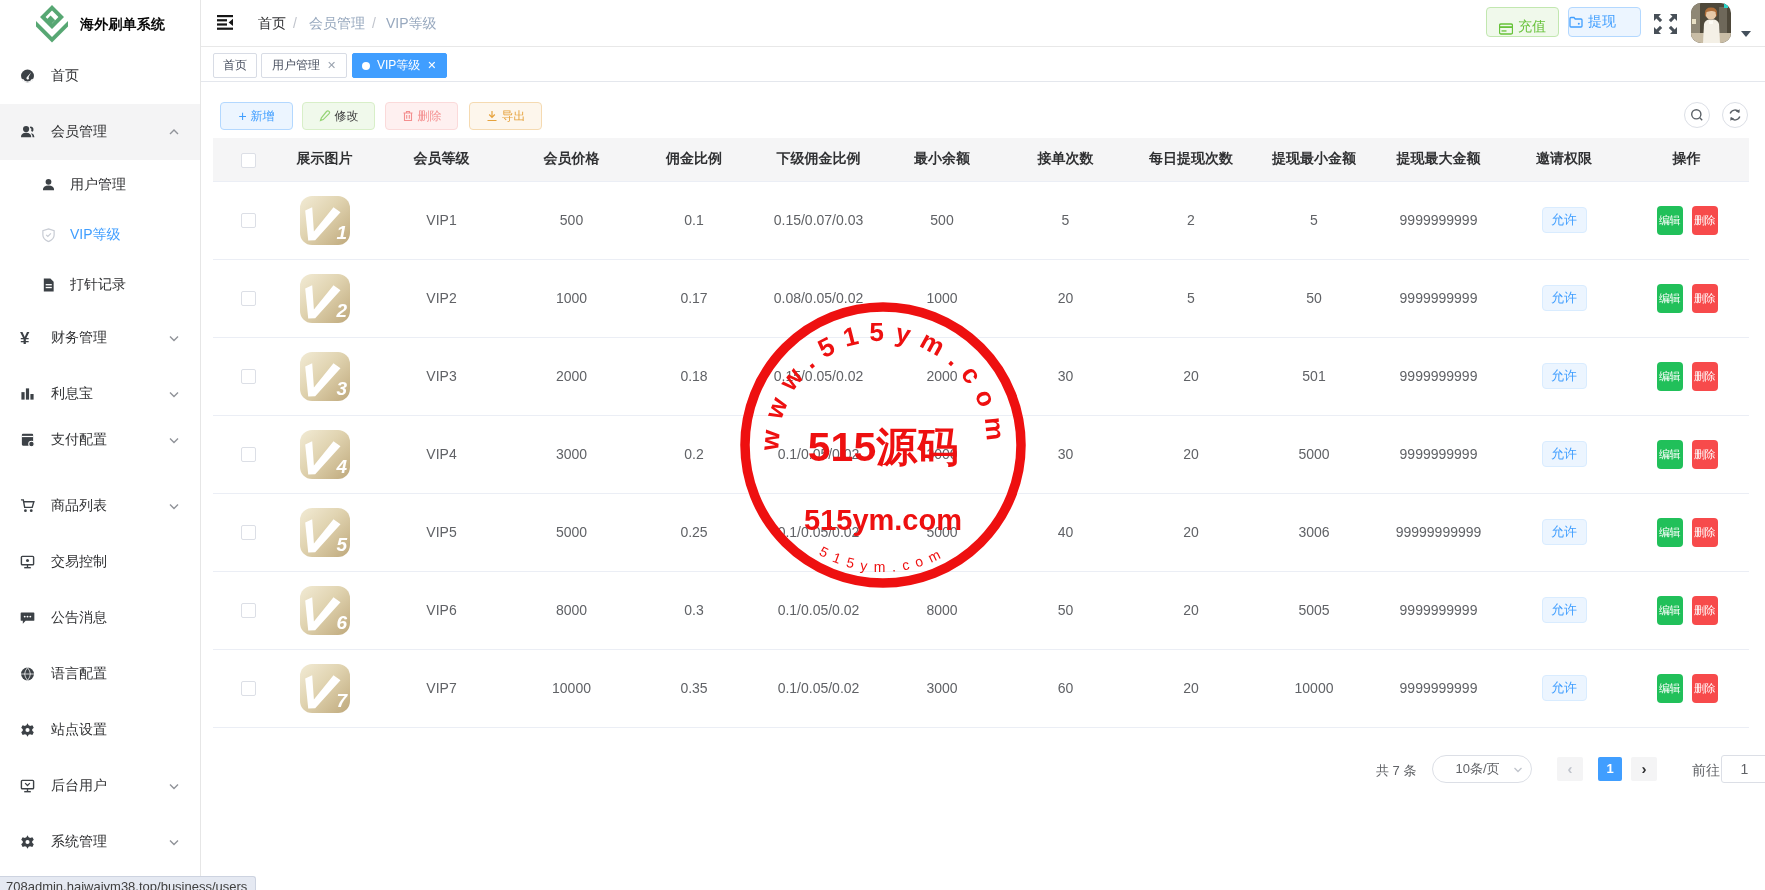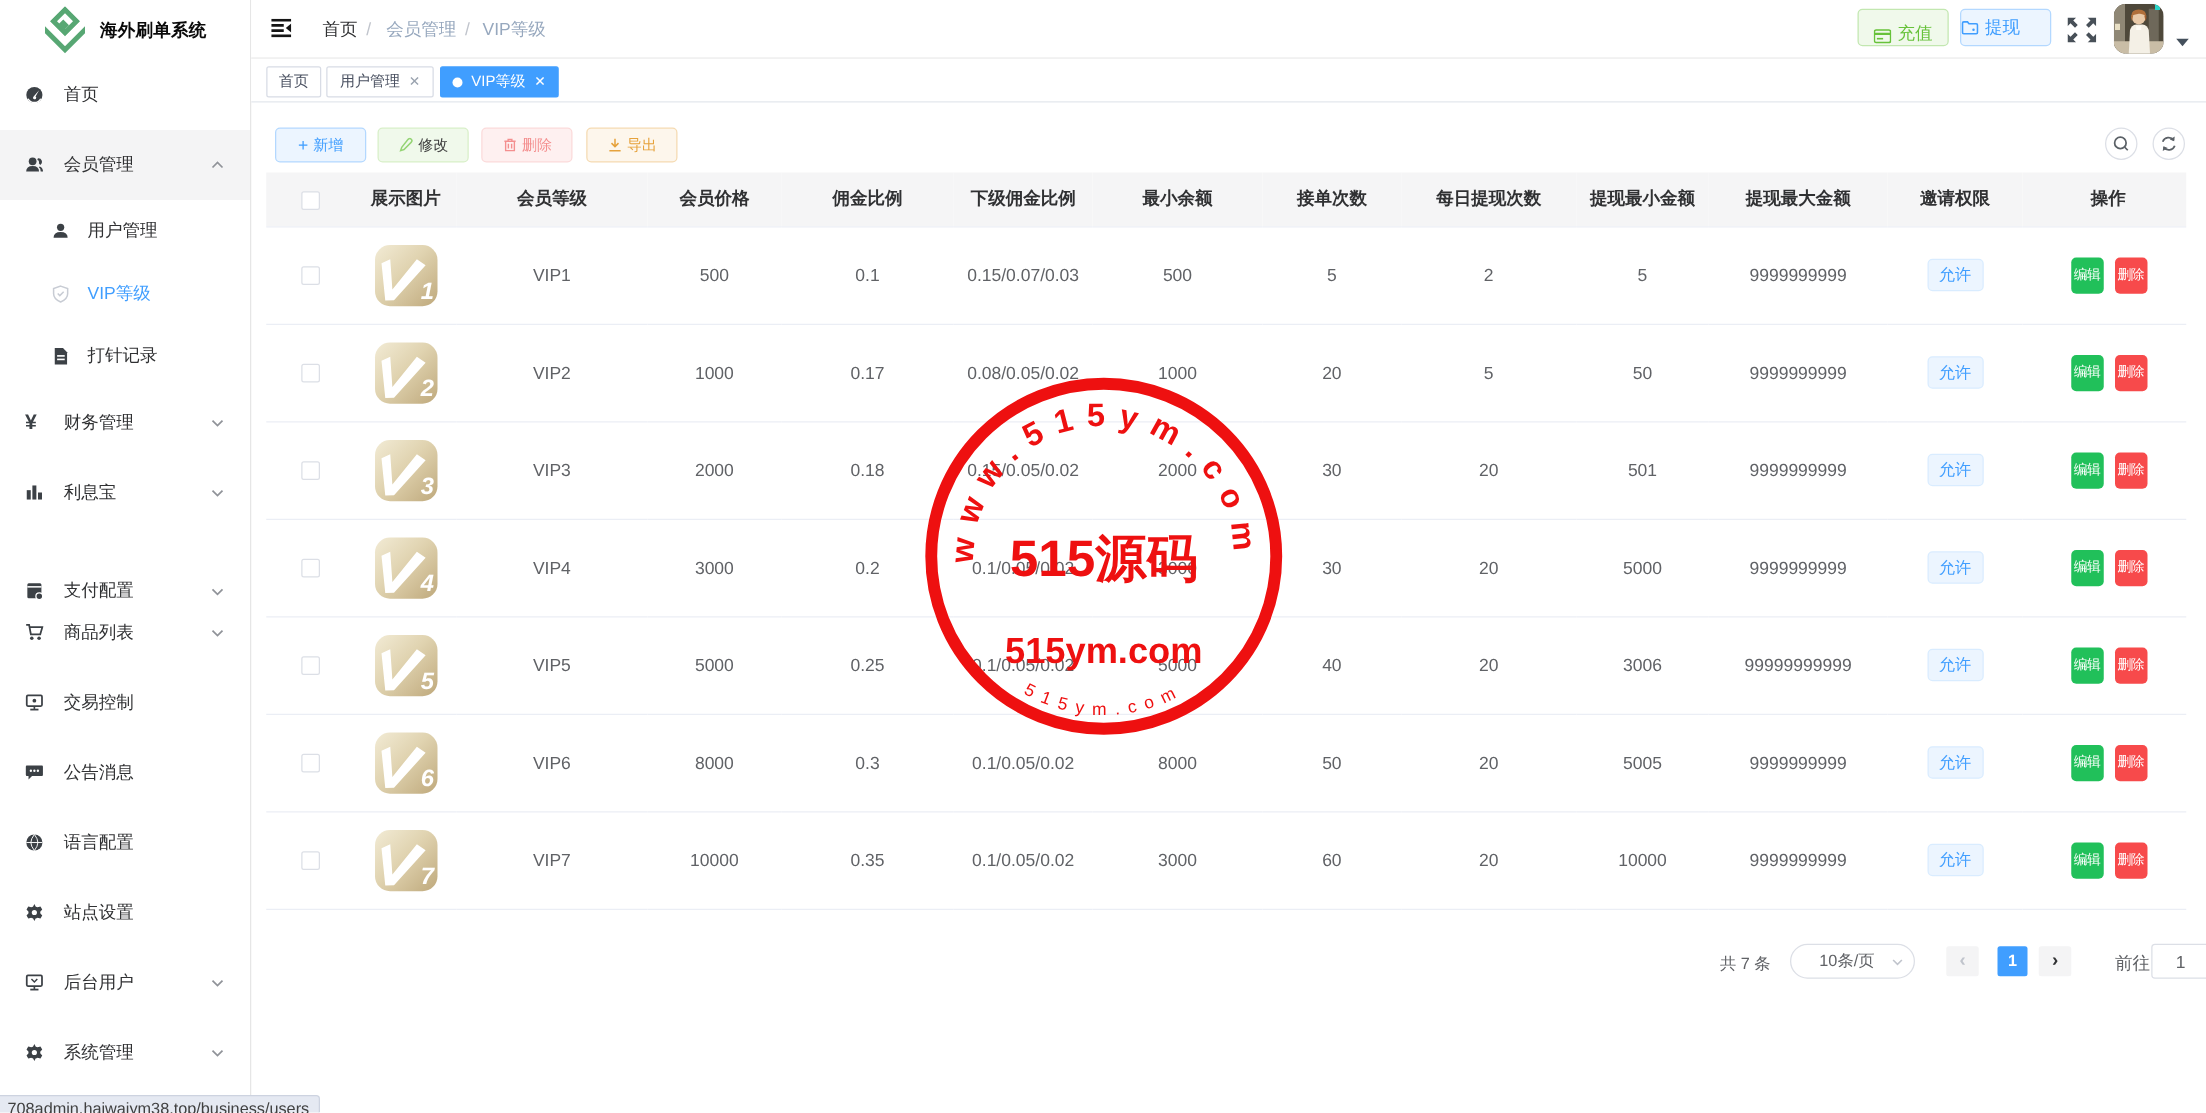--- a/index.html
+++ b/index.html
@@ -147,21 +147,21 @@
     <svg class="ic" viewBox="0 0 16 16">
         <rect x="1.5" y="6" width="3.4" height="8" fill="#3c4146"></rect>
         <rect x="6.3" y="2" width="3.4" height="12" fill="#3c4146"></rect>
         <rect x="11.1" y="8" width="3.4" height="6" fill="#3c4146"></rect>
       </svg>
     <span class="tx">利息宝</span>
     <svg class="ar" viewBox="0 0 12 12">
         <path d="M2 4.5 L6 8.5 L10 4.5" fill="none" stroke="#909399" stroke-width="1.4"></path>
       </svg>
   </div>
-  <div class="mi" style="top:445px;padding-left:31px;">
+  <div class="mi" style="top:412px;padding-left:31px;">
     <svg class="ic" viewBox="0 0 16 16">
         <path d="M2 2.5 Q2 1.2 3.2 1.2 L12.8 1.2 Q14 1.2 14 2.5 L14 12.8 Q14 14 12.8 14 L3.2 14 Q2 14 2 12.8 Z" fill="#3c4146"></path>
         <rect x="2" y="3.6" width="12" height="1.3" fill="#fff"></rect>
         <circle cx="12.2" cy="12.2" r="2.9" fill="#3c4146" stroke="#fff" stroke-width="1.1"></circle>
       </svg>
     <span class="tx">支付配置</span>
     <svg class="ar" viewBox="0 0 12 12">
         <path d="M2 4.5 L6 8.5 L10 4.5" fill="none" stroke="#909399" stroke-width="1.4"></path>
       </svg>
   </div>

